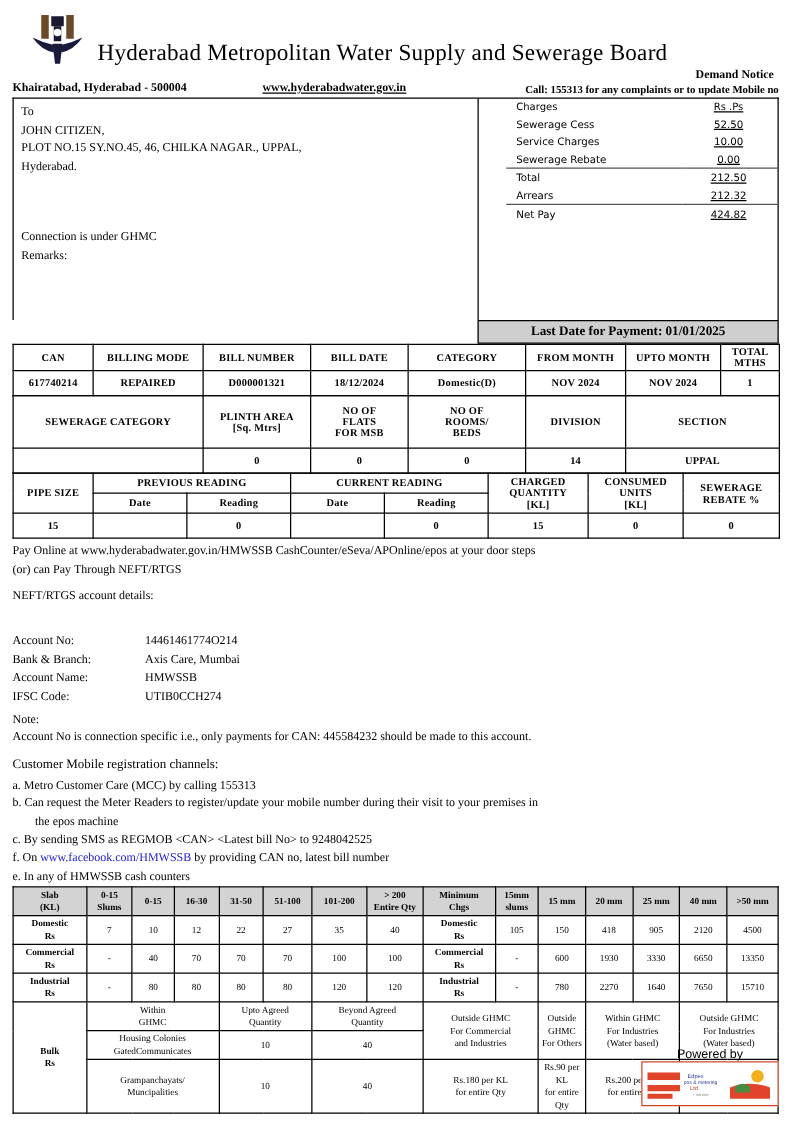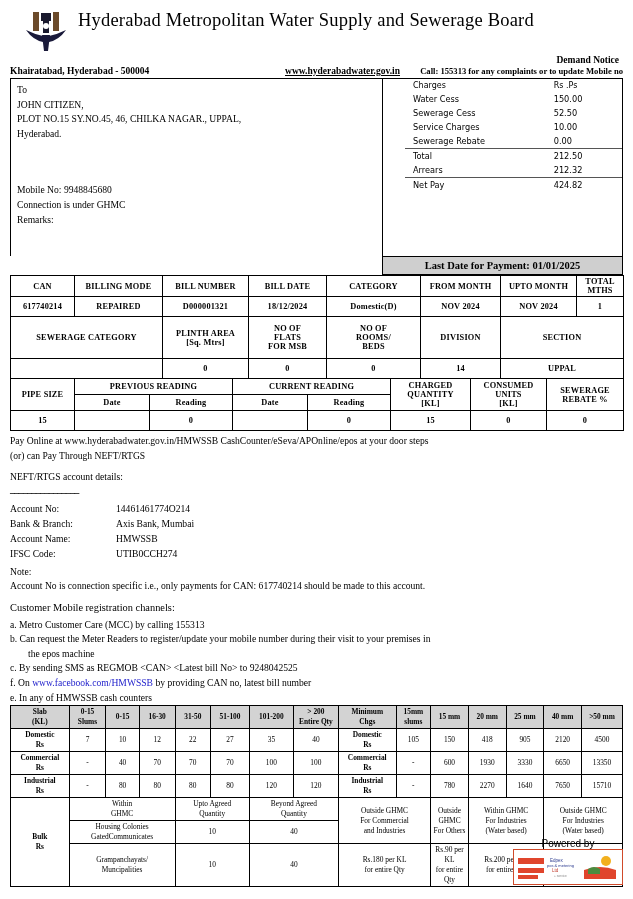--- a/index.html
+++ b/index.html
@@ -11,43 +11,43 @@
   body {
     width: 633px; height: 899px;
     font-family: "Liberation Serif", "DejaVu Serif", serif;
     color: #000;
     position: relative;
     overflow: hidden;
   }
   .page { padding: 8px 10px 0 10px; width: 633px; }
 
   
-  .masthead { display: flex; align-items: flex-start; gap: 10px; padding: 2px 0 0 14px; }
+  .masthead { display: flex; align-items: flex-end; gap: 10px; padding: 2px 0 0 14px; }
   .logo { width: 44px; height: 44px; position: relative; flex: none; }
   .org-title {
     font-size: 18.5px; letter-spacing: .2px; font-weight: normal;
     font-family: "Liberation Serif", serif; white-space: nowrap;
   }
   .demand-notice { text-align: right; font-size: 9.5px; font-weight: bold; padding-right: 4px; margin-top: 1px; }
   .addr-row {
     display: flex; font-size: 9.5px; font-weight: bold; margin-top: 1px; padding-bottom: 2px;
   }
   .addr-left { width: 200px; }
-  .addr-mid { width: 190px; text-decoration: underline; text-align: right; }
+  .addr-mid { width: 190px; text-decoration: underline; }
   .addr-right { flex: 1; text-align: right; font-size: 8.6px; }
 
   
   .top-panel { display: flex; border: 1px solid #000; border-bottom: none; height: 178px; }
   .addr-box { width: 372px; border-right: 1px solid #000; padding: 4px 6px; position: relative; }
   .addr-box div { font-size: 9.6px; font-weight: normal; line-height: 14.6px; white-space: nowrap; }
   .addr-spacer { height: 42px; }
   .charge-box { flex: 1; position: relative; margin-left: 22px; }
   .charges-table { width: 100%; border-collapse: collapse; font-family: "DejaVu Sans", sans-serif; }
   .charges-table td { font-size: 8.2px; padding: 2px 6px 2px 8px; }
-  .charges-table td.num { text-align: left; padding-right: 10px; }
+  .charges-table td.num { text-align: center; padding-right: 10px; text-decoration: underline; }
   .charges-table tr.hdr td { font-size: 8px; }
   .charges-table tr.rule td { border-top: 1px solid #555; }
   .lastdate {
     border: 1px solid #000; border-left: 1px solid #000;
     background: #cfcfcf; text-align: center; font-size: 10.5px; font-weight: bold;
     padding: 3px 0 3px 0; margin-left: 372px; height: 19px;
   }
 
   
   table.grid { width: 100%; border-collapse: collapse; table-layout: fixed; }
@@ -116,34 +116,29 @@
     <div class="addr-right">Call: 155313 for any complaints or to update  Mobile no</div>
   </div>
 
   <div class="top-panel">
     <div class="addr-box">
       <div>To</div>
       <div>JOHN CITIZEN,</div>
       <div>PLOT  NO.15  SY.NO.45, 46, CHILKA  NAGAR., UPPAL,</div>
       <div>Hyderabad.</div>
       <div class="addr-spacer"></div>
-      <div>Mobile No: 9948845680</div>
       <div>Connection is under GHMC</div>
       <div>Remarks:</div>
     </div>
     <div class="charge-box">
       <table class="charges-table">
         <tbody>
             <tr class="hdr">
           <td>Charges</td>
           <td class="num">Rs .Ps</td>
-        </tr>
-        <tr>
-          <td>Water Cess</td>
-          <td class="num">150.00</td>
         </tr>
         <tr>
           <td>Sewerage Cess</td>
           <td class="num">52.50</td>
         </tr>
         <tr>
           <td>Service Charges</td>
           <td class="num">10.00</td>
         </tr>
         <tr>
@@ -290,41 +285,40 @@
       <td class="v">15</td>
       <td class="v">0</td>
       <td class="v">0</td>
     </tr>
   </tbody>
     </table>
 
   <div class="txt" style="margin-top:3px">Pay Online at www.hyderabadwater.gov.in/HMWSSB CashCounter/eSeva/APOnline/epos at your door steps</div>
   <div class="txt"> (or) can Pay Through NEFT/RTGS</div>
   <div class="txt blk">NEFT/RTGS account details:</div>
-  <div class="dashes">________________</div>
-
-  <div class="mono-acct" style="margin-top:8px">
+
+  <div class="mono-acct" style="margin-top:20px">
     <div class="k">Account No:</div>
     <div>14461461774O214</div>
   </div>
   <div class="mono-acct">
     <div class="k">Bank &amp; Branch:</div>
-    <div>Axis Bank, Mumbai</div>
+    <div>Axis Care, Mumbai</div>
   </div>
   <div class="mono-acct">
     <div class="k">Account Name:</div>
     <div>HMWSSB</div>
   </div>
   <div class="mono-acct">
     <div class="k">IFSC Code:</div>
     <div>UTIB0CCH274</div>
   </div>
 
   <div class="txt" style="margin-top:4px">Note:</div>
-  <div class="txt">Account No is connection specific i.e., only payments for CAN: 617740214 should be made to this account.</div>
+  <div class="txt">Account No is connection specific i.e., only payments for CAN: 445584232 should be made to this account.</div>
 
   <div class="txt hd blk">Customer Mobile registration channels:</div>
   <div class="txt" style="margin-top:2px">a. Metro Customer Care (MCC) by calling 155313</div>
   <div class="txt">b. Can request the Meter Readers to register/update your mobile number during their visit to your premises in</div>
   <div class="txt" style="padding-left:18px">the epos machine</div>
   <div class="txt">c. By sending SMS as REGMOB  &lt;CAN&gt;  &lt;Latest bill No&gt; to 9248042525</div>
   <div class="txt"><span>f. On </span><span class="lnk">www.facebook.com/HMWSSB</span><span> by providing CAN no, latest bill number</span></div>
   <div class="txt">e. In any of HMWSSB cash counters</div>
 
 

